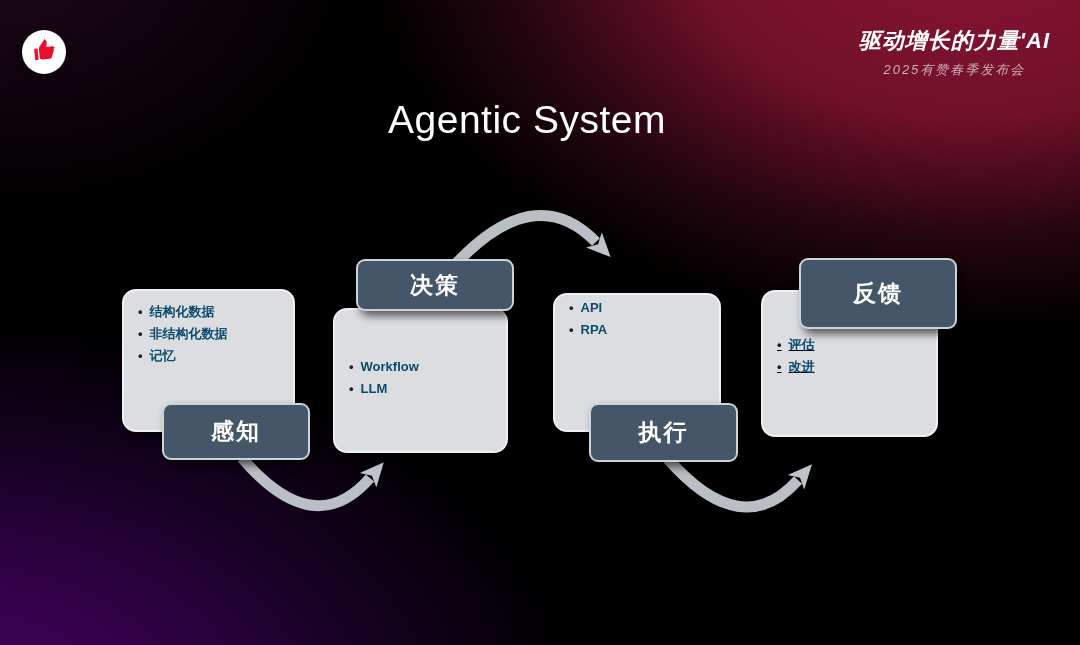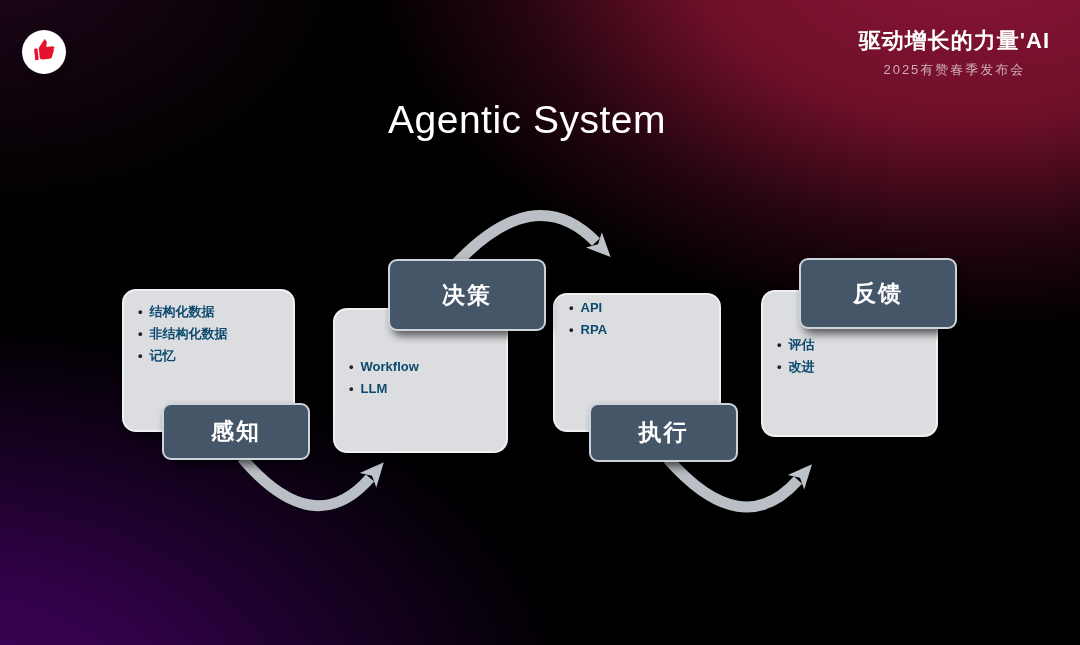--- a/index.html
+++ b/index.html
@@ -16,20 +16,21 @@
   .badge{
     position:absolute;left:22px;top:30px;width:44px;height:44px;border-radius:50%;
     background:#fff;display:flex;align-items:center;justify-content:center;
     box-shadow:0 2px 6px rgba(0,0,0,.4);
   }
   .badge svg{width:26px;height:26px;transform:rotate(-6deg);}
   
   .logo{
     position:absolute;right:30px;top:26px;display:flex;flex-direction:column;align-items:center;
     color:#fff;
+    font-style:italic;
   }
   .logo-main{font-size:22px;font-weight:700;letter-spacing:1px;white-space:nowrap;}
   .logo-ai{font-weight:600;}
   .logo-sub{font-size:13px;color:#cfaeb9;letter-spacing:2px;margin-top:5px;}
   
   .title{
     position:absolute;top:98px;left:0;right:26px;text-align:center;
     color:#fff;font-size:39px;font-weight:400;letter-spacing:.5px;
   }
   
@@ -49,24 +50,24 @@
     position:absolute;background:#465669;border:2px solid #ccd3da;border-radius:9px;
     box-shadow:4px 5px 8px rgba(0,0,0,.6);
     display:flex;align-items:center;justify-content:center;
     color:#fff;font-size:23px;font-weight:700;letter-spacing:2px;
     box-sizing:border-box;z-index:3;
   }
   
   .s1-card{left:122px;top:289px;width:173px;height:143px;}
   .s1-chip{left:162px;top:403px;width:148px;height:57px;}
   .s2-card{left:333px;top:308px;width:175px;height:145px;padding-top:46px;}
-  .s2-chip{left:388px;top:259px;width:158px;height:72px;}
+  .s2-chip{left:356px;top:259px;width:158px;height:52px;}
   .s3-card{left:553px;top:293px;width:168px;height:139px;padding-top:2px;}
   .s3-chip{left:589px;top:403px;width:149px;height:59px;}
-  .s4-card{left:761px;top:290px;width:177px;height:147px;padding-top:42px;}
+  .s4-card{left:761px;top:290px;width:177px;height:147px;padding-top:42px;text-decoration:underline;}
   .s4-chip{left:799px;top:258px;width:158px;height:71px;}
 </style>
 </head>
 <body>
 
 <div class="stage-canvas">
 
   <div class="badge">
     <span>
       <svg viewBox="0 0 24 24" width="26" height="26">

